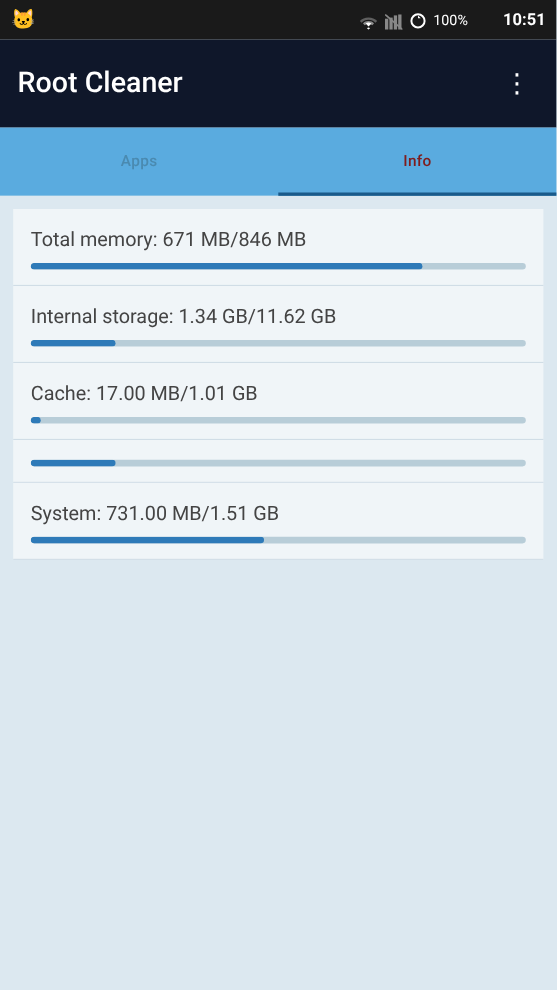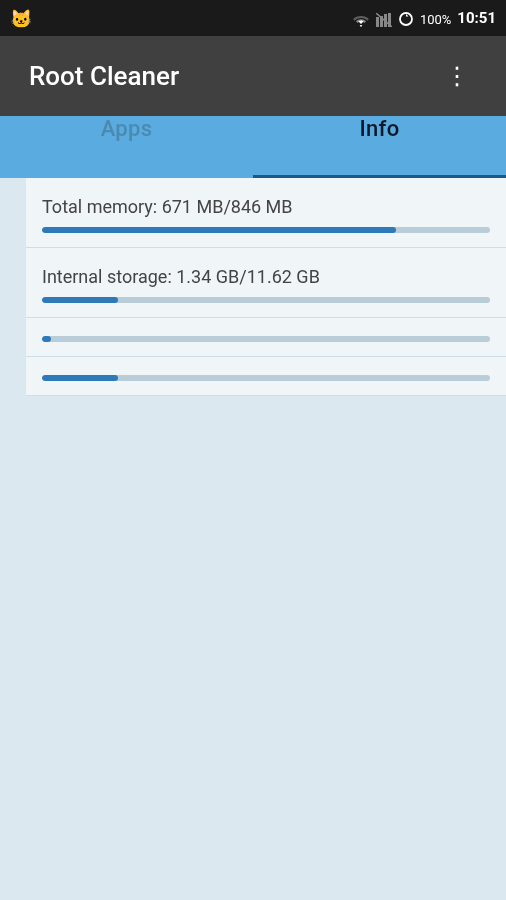--- a/index.html
+++ b/index.html
@@ -31,36 +31,37 @@
     .status-bar-right {
       display: flex;
       align-items: flex-end;
       gap: 6px;
     }
 
     .status-time {
       color: white;
       font-size: 15px;
       font-weight: bold;
+      margin-left: 26px;
     }
 
     .status-battery {
       color: white;
       font-size: 13px;
     }
 
     
     .app-bar {
       width: 100%;
       height: 80px;
-      background: #404040;
+      background: #0f172a;
       display: flex;
       align-items: center;
       justify-content: space-between;
-      padding: 0 29px;
+      padding: 0 16px;
     }
 
     .app-title {
       color: white;
       font-size: 26px;
       font-weight: 500;
     }
 
     .more-icon {
       color: white;
@@ -74,51 +75,51 @@
       width: 100%;
       height: 62px;
       background: #5aabdf;
       display: flex;
       align-items: stretch;
     }
 
     .tab {
       flex: 1;
       display: flex;
+      align-items: center;
       justify-content: center;
       cursor: pointer;
       position: relative;
-      font-size: 22px;
+      font-size: 14px;
       font-weight: 500;
       letter-spacing: 0.3px;
     }
 
     .tab.active {
-      color: #0f172a;
+      color: #7f1d1d;
     }
 
     .tab.inactive {
       color: #4a8ab0;
     }
 
     .tab.active::after {
       content: '';
       position: absolute;
       bottom: 0;
       left: 0;
       right: 0;
       height: 3px;
       background: #1a5a8a;
     }
 
     
     .content {
       background: #dce8f0;
-      padding: 0;
-      margin-left: 26px;
+      padding: 12px;
     }
 
     
     .info-item {
       background: #f0f5f8;
       padding: 18px 16px 14px 16px;
       border-bottom: 1px solid #d0dde6;
     }
 
     .info-label {
@@ -201,22 +202,29 @@
         <div class="progress-bar-fill" style="width: 79%;"></div>
       </div>
     </div>
     <div class="info-item">
       <div class="info-label">Internal storage: 1.34 GB/11.62 GB</div>
       <div class="progress-bar-container">
         <div class="progress-bar-fill" style="width: 17%;"></div>
       </div>
     </div>
     <div class="info-item">
+      <div class="info-label">Cache: 17.00 MB/1.01 GB</div>
       <div class="progress-bar-container">
         <div class="progress-bar-fill" style="width: 2%;"></div>
       </div>
     </div>
     <div class="info-item">
       <div class="progress-bar-container">
         <div class="progress-bar-fill" style="width: 17%;"></div>
       </div>
     </div>
+    <div class="info-item">
+      <div class="info-label">System: 731.00 MB/1.51 GB</div>
+      <div class="progress-bar-container">
+        <div class="progress-bar-fill" style="width: 47%;"></div>
+      </div>
+    </div>
   </div>
 
 </body></html>

